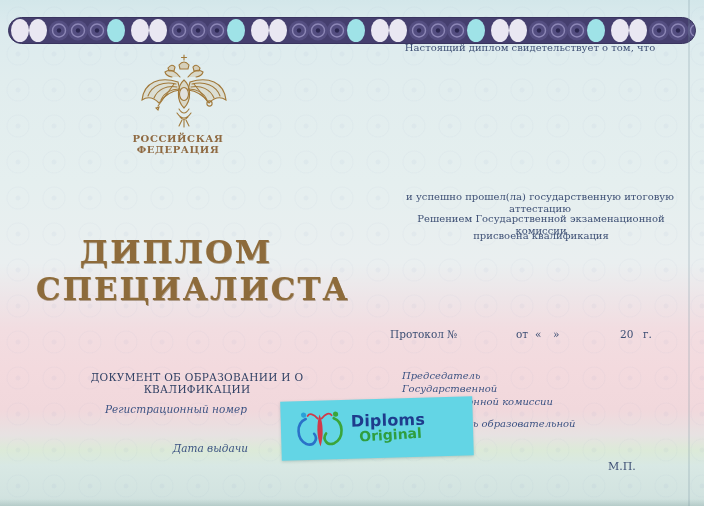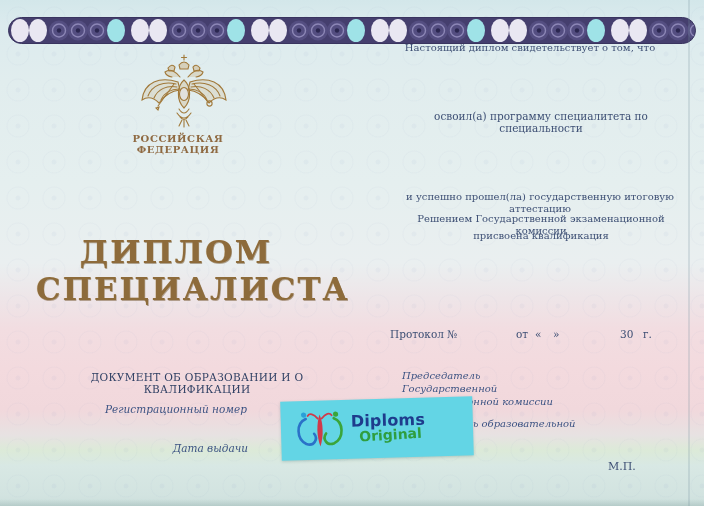--- a/index.html
+++ b/index.html
@@ -110,30 +110,29 @@
   <div class="txt ctr fs10" style="left:380px;top:42px;width:300px;">Настоящий диплом свидетельствует о том, что</div>
 
   <div class="title t1">ДИПЛОМ</div>
   <div class="title t2">СПЕЦИАЛИСТА</div>
 
   <div class="subtitle">ДОКУМЕНТ ОБ ОБРАЗОВАНИИ И О КВАЛИФИКАЦИИ</div>
 
   <div class="txt ctr it fs105" style="left:96px;top:403px;width:160px;">Регистрационный номер</div>
   <div class="txt ctr it fs105" style="left:88px;top:442px;width:160px;text-align:right;">Дата выдачи</div>
 
-  <div class="txt ctr fs105" style="left:408px;top:110px;width:266px;">освоил(а) программу специалитета по специальности</div>
   <div class="txt ctr fs10" style="left:390px;top:191px;width:300px;">и успешно прошел(ла) государственную итоговую аттестацию</div>
   <div class="txt ctr fs10" style="left:408px;top:213px;width:266px;">Решением Государственной экзаменационной комиссии</div>
   <div class="txt ctr fs10" style="left:408px;top:230px;width:266px;">присвоена квалификация</div>
 
   <div class="txt fs105" style="left:390px;top:328px;">Протокол №</div>
   <div class="txt fs105" style="left:516px;top:328px;">от</div>
   <div class="txt fs105" style="left:535px;top:328px;">«</div>
   <div class="txt fs105" style="left:553px;top:328px;">»</div>
-  <div class="txt fs105" style="left:620px;top:328px;">30</div>
+  <div class="txt fs105" style="left:620px;top:328px;">20</div>
   <div class="txt fs105" style="left:643px;top:328px;">г.</div>
 
   <div class="txt it fs10" style="left:402px;top:370px;">Председатель</div>
   <div class="txt it fs10" style="left:402px;top:383px;">Государственной</div>
   <div class="txt it fs10" style="left:402px;top:396px;">аттестационной комиссии</div>
   <div class="txt it fs10" style="left:402px;top:418px;">Руководитель образовательной</div>
   <div class="txt it fs10" style="left:402px;top:431px;">организации</div>
 
   <div class="txt fs11" style="left:608px;top:461px;">М.П.</div>
 

